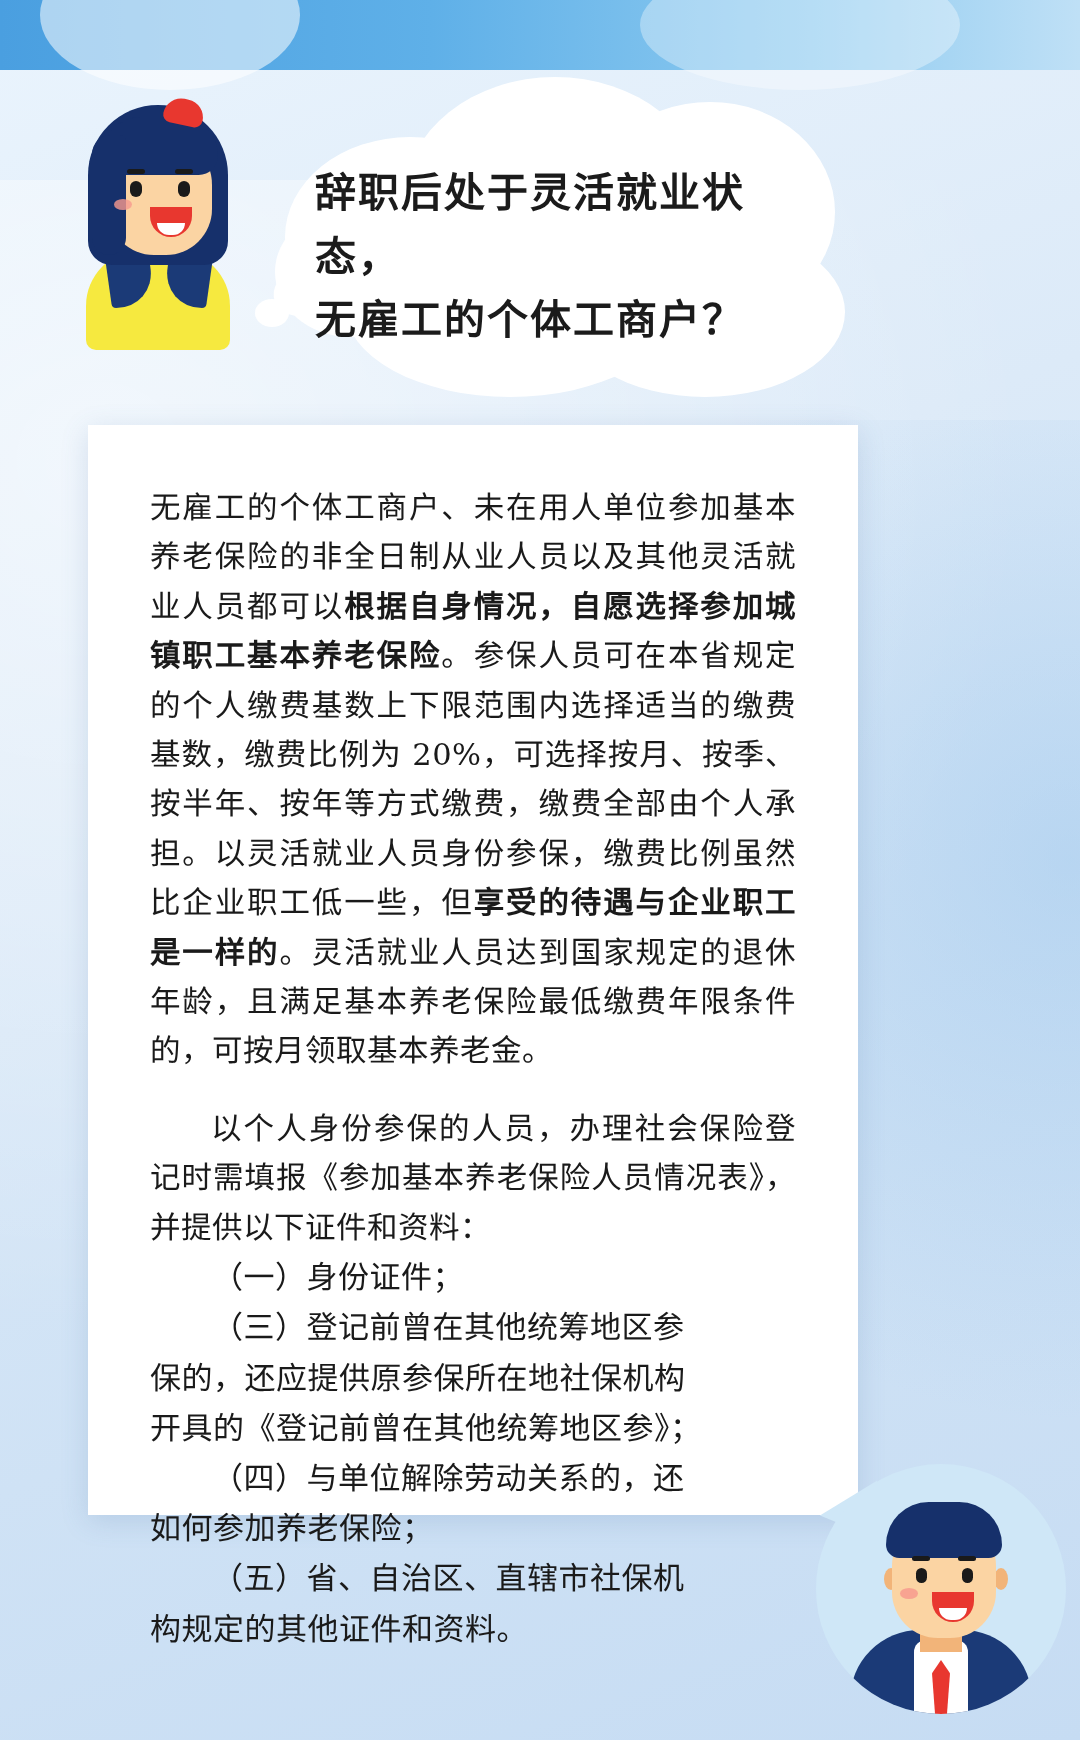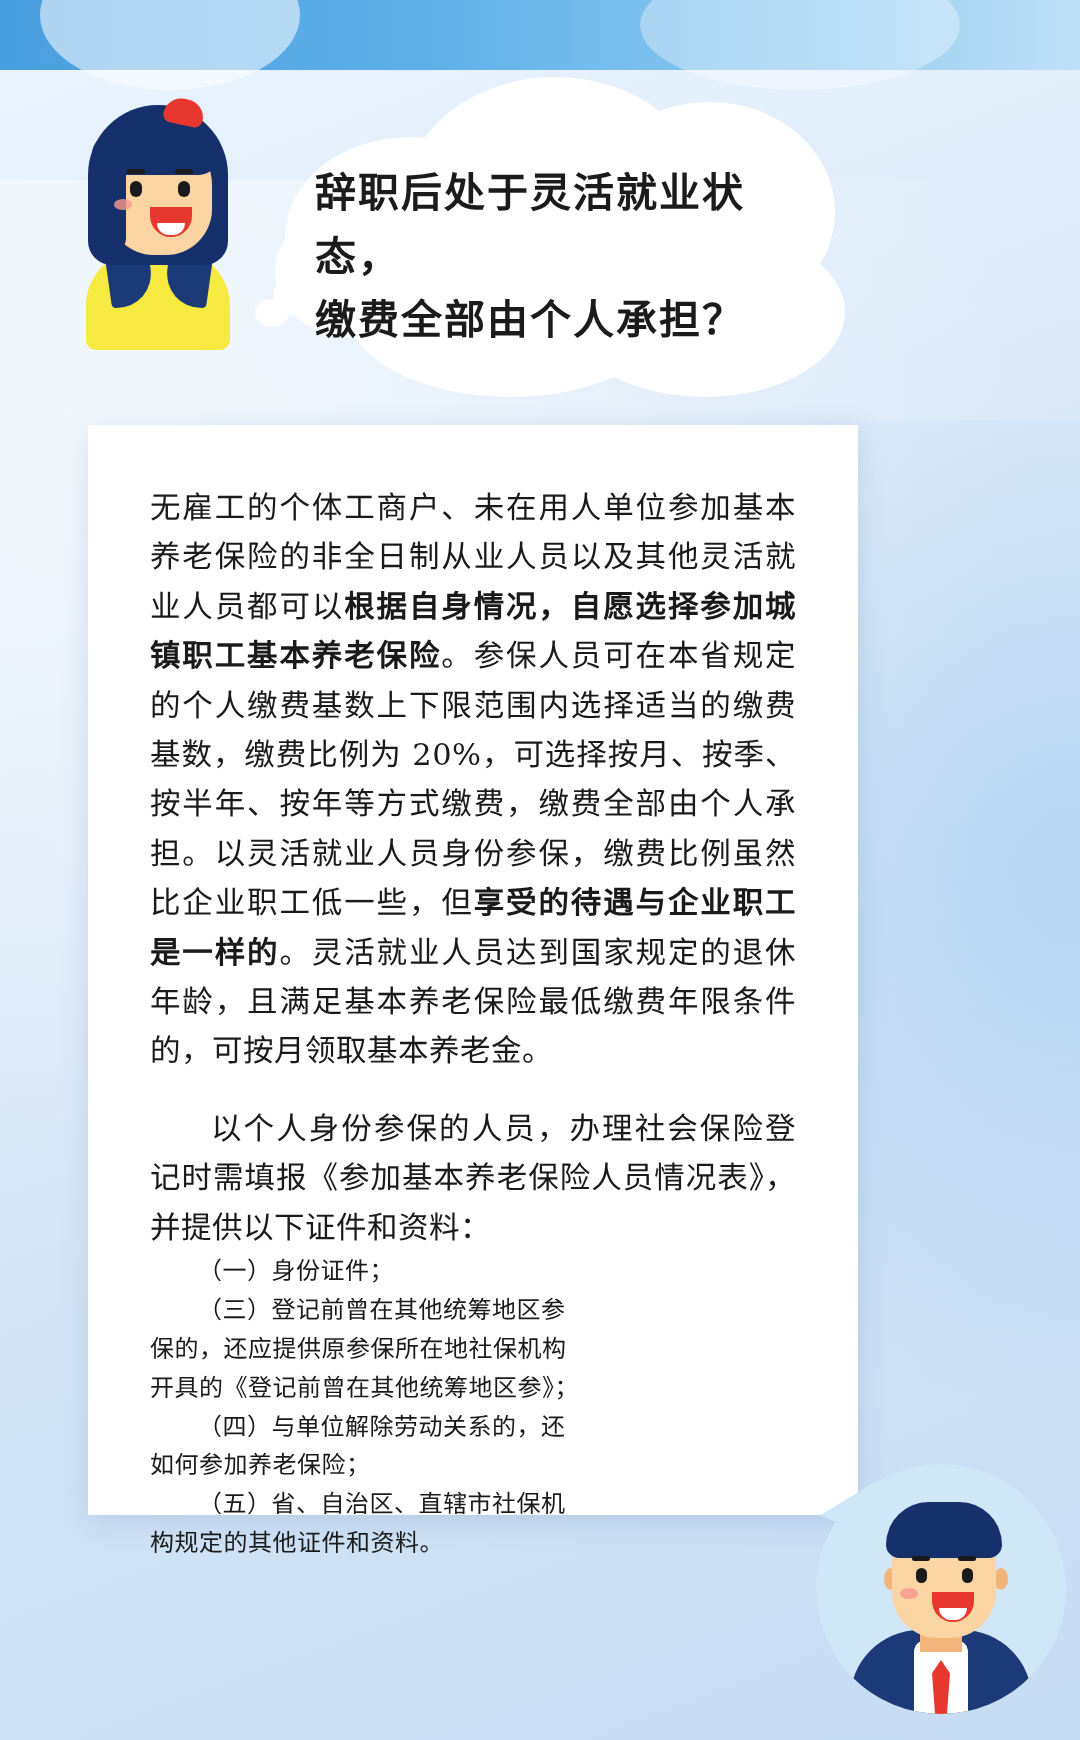--- a/index.html
+++ b/index.html
@@ -237,21 +237,21 @@
     letter-spacing: 0.5px;
     margin: 0 0 0 0;
   }
   .para b { font-weight: 700; }
   .para-2 {
     margin-top: 28px;
     text-indent: 2em;
   }
   .list-line {
     font-family: "DejaVu Serif", "Liberation Serif", serif;
-    font-size: 24px;
+    font-size: 31px;
     line-height: 1.62;
     color: #1a1a1a;
     text-align: justify;
     letter-spacing: 0.5px;
     text-indent: 2em;
   }
   .list-line.cont { text-indent: 0; }
 
   
   .avatar-male {
@@ -397,21 +397,21 @@
   <div class="lobe l1"></div>
   <div class="lobe l2"></div>
   <div class="lobe l3"></div>
   <div class="lobe l4"></div>
   <div class="lobe l5"></div>
   <div class="lobe l6"></div>
   <div class="bubble-tail"></div>
   <div class="bubble-tail2"></div>
   <div class="bubble-text">
     <div>辞职后处于灵活就业状态，</div>
-    <div>缴费全部由个人承担？</div>
+    <div>无雇工的个体工商户？</div>
   </div>
 </div>
 
 <div class="card">
   <div class="card-inner">
 
     <p class="para"><span>无雇工的个体工商户、未在用人单位参加基本养老保险的非全日制从业人员以及其他灵活就业人员都可以</span><b>根据自身情况，自愿选择参加城镇职工基本养老保险</b><span>。参保人员可在本省规定的个人缴费基数上下限范围内选择适当的缴费基数，缴费比例为 20%，可选择按月、按季、按半年、按年等方式缴费，缴费全部由个人承担。以灵活就业人员身份参保，缴费比例虽然比企业职工低一些，但</span><b>享受的待遇与企业职工是一样的</b><span>。灵活就业人员达到国家规定的退休年龄，且满足基本养老保险最低缴费年限条件的，可按月领取基本养老金。</span></p>
 
     <p class="para para-2">以个人身份参保的人员，办理社会保险登记时需填报《参加基本养老保险人员情况表》，并提供以下证件和资料：</p>
 

